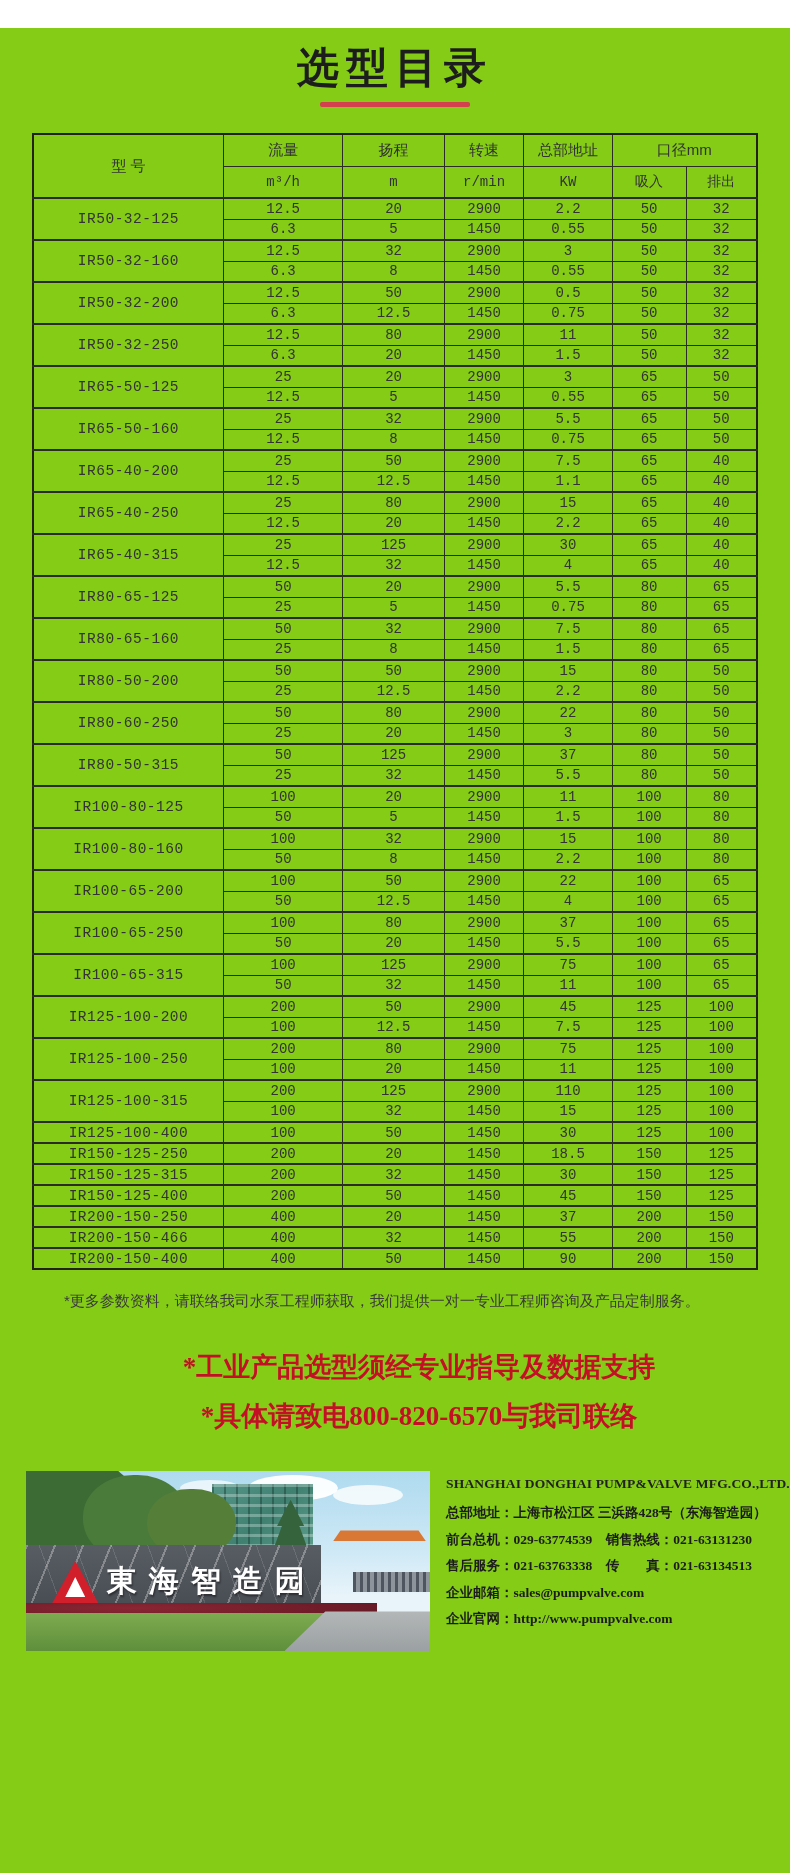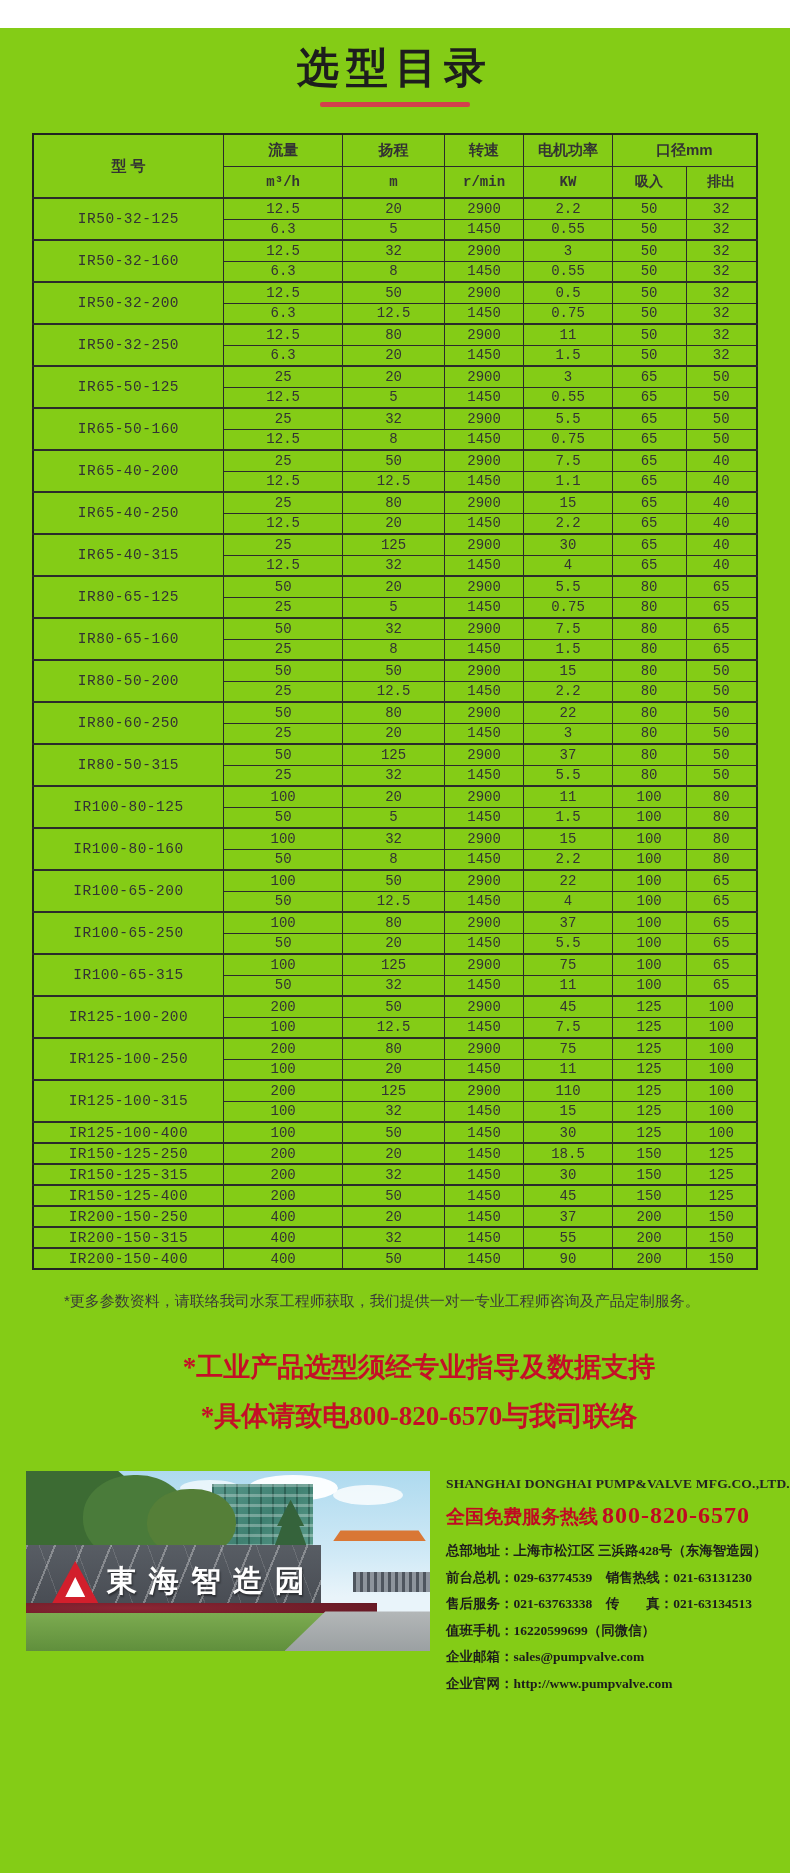--- a/index.html
+++ b/index.html
@@ -10,21 +10,21 @@
   
   .title-wrap { text-align:center; padding-top:16px; }
   .page-title { font-size:42px; font-weight:bold; color:#1d1d1d; letter-spacing:7px; line-height:48px; }
   .title-underline { width:150px; height:5px; margin:10px auto 0; background:#d2414d; border-radius:2px; }
 
   
   .spec-table { width:726px; margin:26px auto 0; border-collapse:collapse; table-layout:fixed;
                 font-family:"Liberation Mono", monospace; color:#333; }
   .spec-table, .spec-table th, .spec-table td { border:1px solid #2b2b2b; }
   .spec-table { border:2px solid #222; }
-  .spec-table th { font-family:"Liberation Sans", sans-serif; font-weight:bold; font-size:15px; height:32px; padding:1px 8px; }
+  .spec-table th { font-family:"Liberation Sans", sans-serif; font-weight:normal; font-size:15px; height:32px; padding:1px 8px; }
   .spec-table td { font-size:14px; height:21px; padding:0 2px; text-align:center; }
   .spec-table .unit-row th { font-family:"Liberation Mono", monospace; font-size:14px; }
   .spec-table td.model { font-size:14.5px; letter-spacing:0.5px; }
   .spec-table tr.group-start td { border-top-width:2px; }
   .col-model {width:26.3%;} .col-flow {width:16.5%;} .col-head {width:14%;}
   .col-speed {width:11%;} .col-power {width:12.2%;} .col-suck {width:10.2%;} .col-out {width:9.8%;}
 
   
   .footnote { margin:22px 0 0 64px; font-size:15px; color:#3a3a3a; }
 
@@ -112,21 +112,21 @@
       <col class="col-power">
         <col class="col-suck">
         <col class="col-out">
     </colgroup>
     <thead>
       <tr>
         <th rowspan="2">型 号</th>
         <th>流量</th>
         <th>扬程</th>
         <th>转速</th>
-        <th>电机功率</th>
+        <th>总部地址</th>
         <th colspan="2">口径mm</th>
       </tr>
       <tr class="unit-row">
         <th>m³/h</th>
         <th>m</th>
         <th>r/min</th>
         <th>KW</th>
         <th>吸入</th>
         <th>排出</th>
       </tr>
@@ -545,21 +545,21 @@
         <tr class="group-start">
           <td class="model" rowspan="1">IR200-150-250</td>
           <td>400</td>
           <td>20</td>
           <td>1450</td>
           <td>37</td>
           <td>200</td>
           <td>150</td>
         </tr>
         <tr class="group-start">
-          <td class="model" rowspan="1">IR200-150-315</td>
+          <td class="model" rowspan="1">IR200-150-466</td>
           <td>400</td>
           <td>32</td>
           <td>1450</td>
           <td>55</td>
           <td>200</td>
           <td>150</td>
         </tr>
         <tr class="group-start">
           <td class="model" rowspan="1">IR200-150-400</td>
           <td>400</td>
@@ -597,28 +597,23 @@
       <div class="wall"></div>
       <div class="sign-logo"></div>
       <div class="sign-text">東海智造园</div>
       <div class="hedge"></div>
       <div class="lawn"></div>
       <div class="driveway"></div>
     </div>
 
     <div class="info">
       <div class="company-en">SHANGHAI DONGHAI PUMP&amp;VALVE MFG.CO.,LTD.</div>
-      <div class="hotline">
-        <span class="hotline-label">全国免费服务热线</span>
-        <span class="hotline-number">800-820-6570</span>
-      </div>
       <div class="contact-list">
           <div class="contact-line">总部地址：上海市松江区 三浜路428号（东海智造园）</div>
           <div class="contact-line">前台总机：029-63774539　销售热线：021-63131230</div>
           <div class="contact-line">售后服务：021-63763338　传　　真：021-63134513</div>
-          <div class="contact-line">值班手机：16220599699（同微信）</div>
           <div class="contact-line">企业邮箱：sales@pumpvalve.com</div>
           <div class="contact-line">企业官网：http://www.pumpvalve.com</div>
         </div>
     </div>
 
   </div>
 </div>
 
 </body></html>

